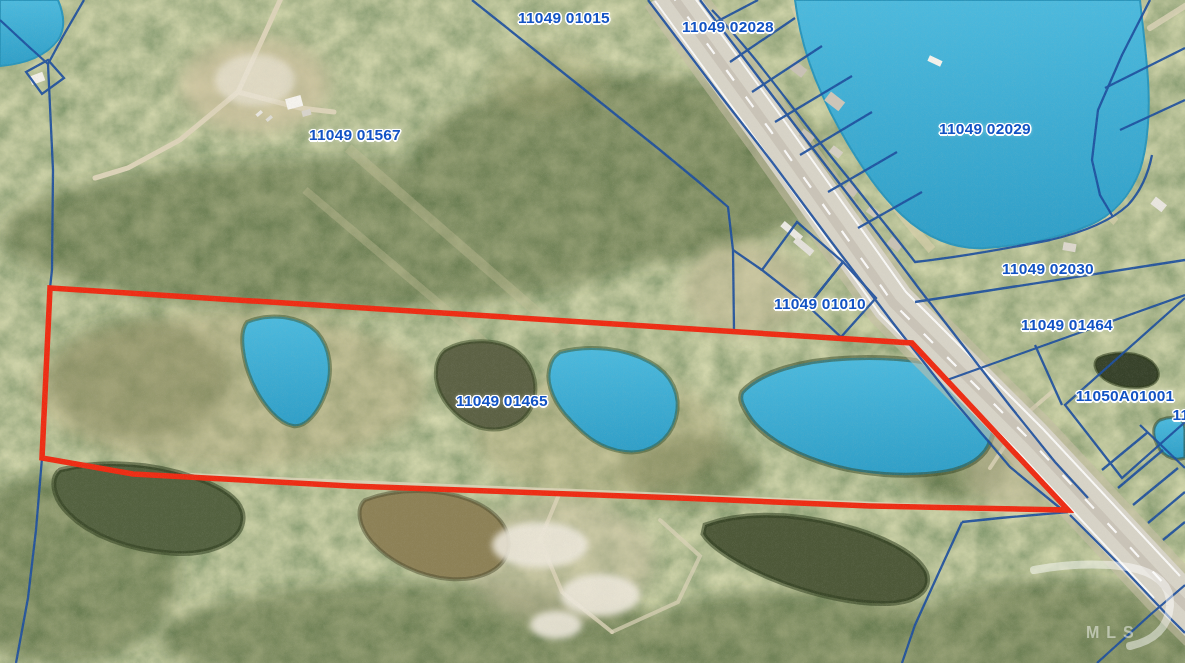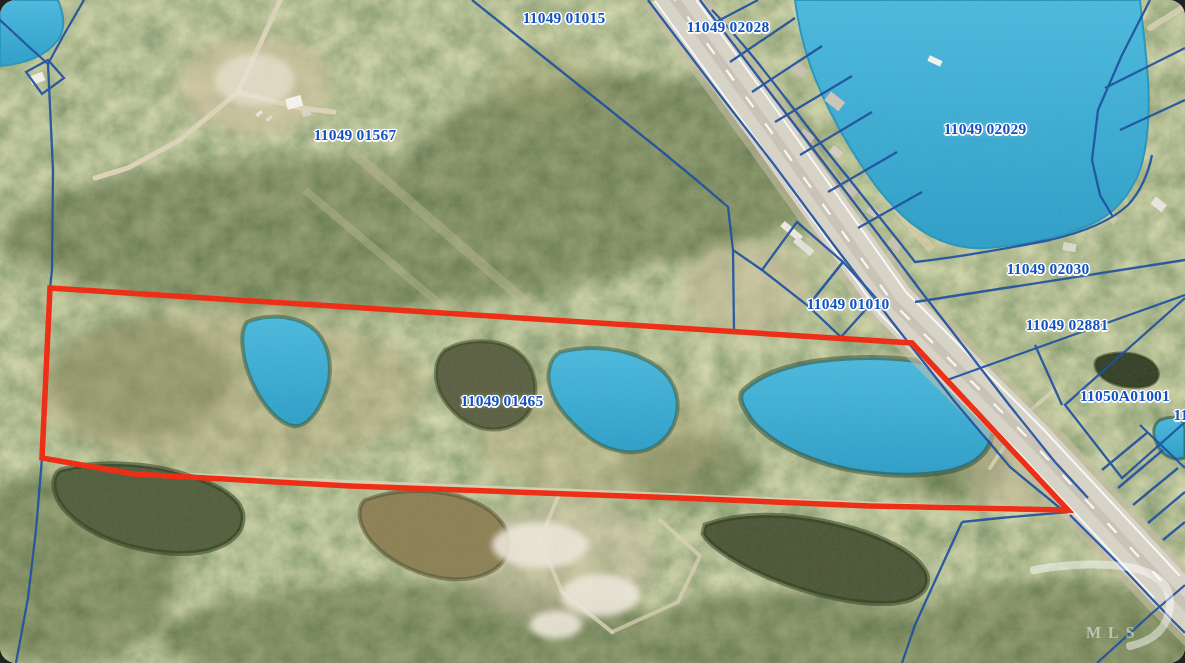--- a/index.html
+++ b/index.html
@@ -1,18 +1,18 @@
 <!DOCTYPE html>
 <html><head>
 <meta charset="utf-8">
 <style>
   html,body{margin:0;padding:0;background:#222;}
   .viewport{
     position:relative;width:1185px;height:663px;overflow:hidden;
-    background:#7d8a5e;font-family:Liberation Serif, serif;border-radius:16px;
+    background:#7d8a5e;font-family:Liberation Sans, sans-serif;
   }
   .viewport svg.basemap{position:absolute;left:0;top:0;display:block;}
   .label-layer{position:absolute;left:0;top:0;width:100%;height:100%;pointer-events:none;}
   .plabel{
     position:absolute;transform:translate(-50%,-50%);
     font-weight:bold;font-size:15.5px;letter-spacing:.2px;white-space:nowrap;
     color:#1253c4;
     text-shadow:-1.5px 0 0 #fff,1.5px 0 0 #fff,0 -1.5px 0 #fff,0 1.5px 0 #fff,
       -1px -1px 0 #fff,1px -1px 0 #fff,-1px 1px 0 #fff,1px 1px 0 #fff,0 0 4px #fff;
   }
@@ -225,22 +225,22 @@
 
     <rect width="1185" height="663" filter="url(#grain)" opacity="0.13"></rect>
   </svg>
 
   <div class="label-layer">
     <span class="plabel" style="left: 564px; top: 18px;">11049 01015</span>
     <span class="plabel" style="left: 728px; top: 27px;">11049 02028</span>
     <span class="plabel" style="left: 985px; top: 113px; margin-top: 16px;">11049 02029</span>
     <span class="plabel" style="left: 355px; top: 135px;">11049 01567</span>
     <span class="plabel" style="left: 1048px; top: 269px;">11049 02030</span>
-    <span class="plabel" style="left: 820px; top: 304px; margin-left: 28px;">11049 01010</span>
-    <span class="plabel" style="left: 1067px; top: 325px;">11049 02881</span>
+    <span class="plabel" style="left: 820px; top: 304px;">11049 01010</span>
+    <span class="plabel" style="left: 1067px; top: 325px;">11049 01464</span>
     <span class="plabel" style="left: 1125px; top: 396px;">11050A01001</span>
     <span class="plabel" style="left: 502px; top: 401px;">11049 01465</span>
     <span class="plabel" style="left: 1181px; top: 415px;">11</span>
   </div>
 
   <div class="watermark">
     <svg width="172" height="118" viewBox="0 0 172 118">
       <path d="M14,22 Q66,13 108,19 Q152,27 150,58 Q147,90 110,98" fill="none" stroke="rgba(255,255,255,0.48)" stroke-width="8" stroke-linecap="round"></path>
     </svg>
     <span class="sub">MLS</span>

